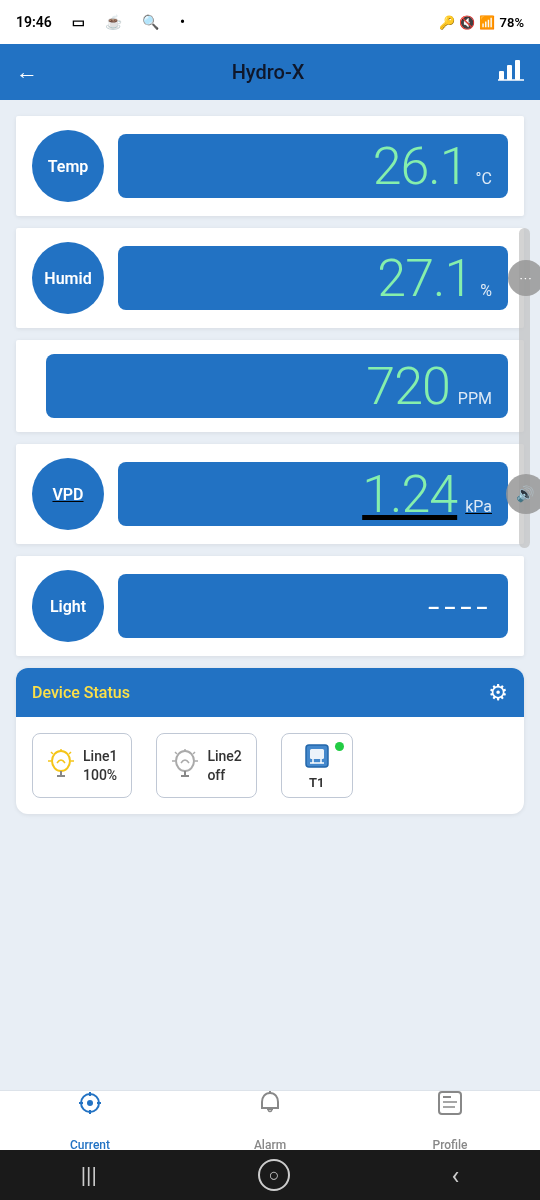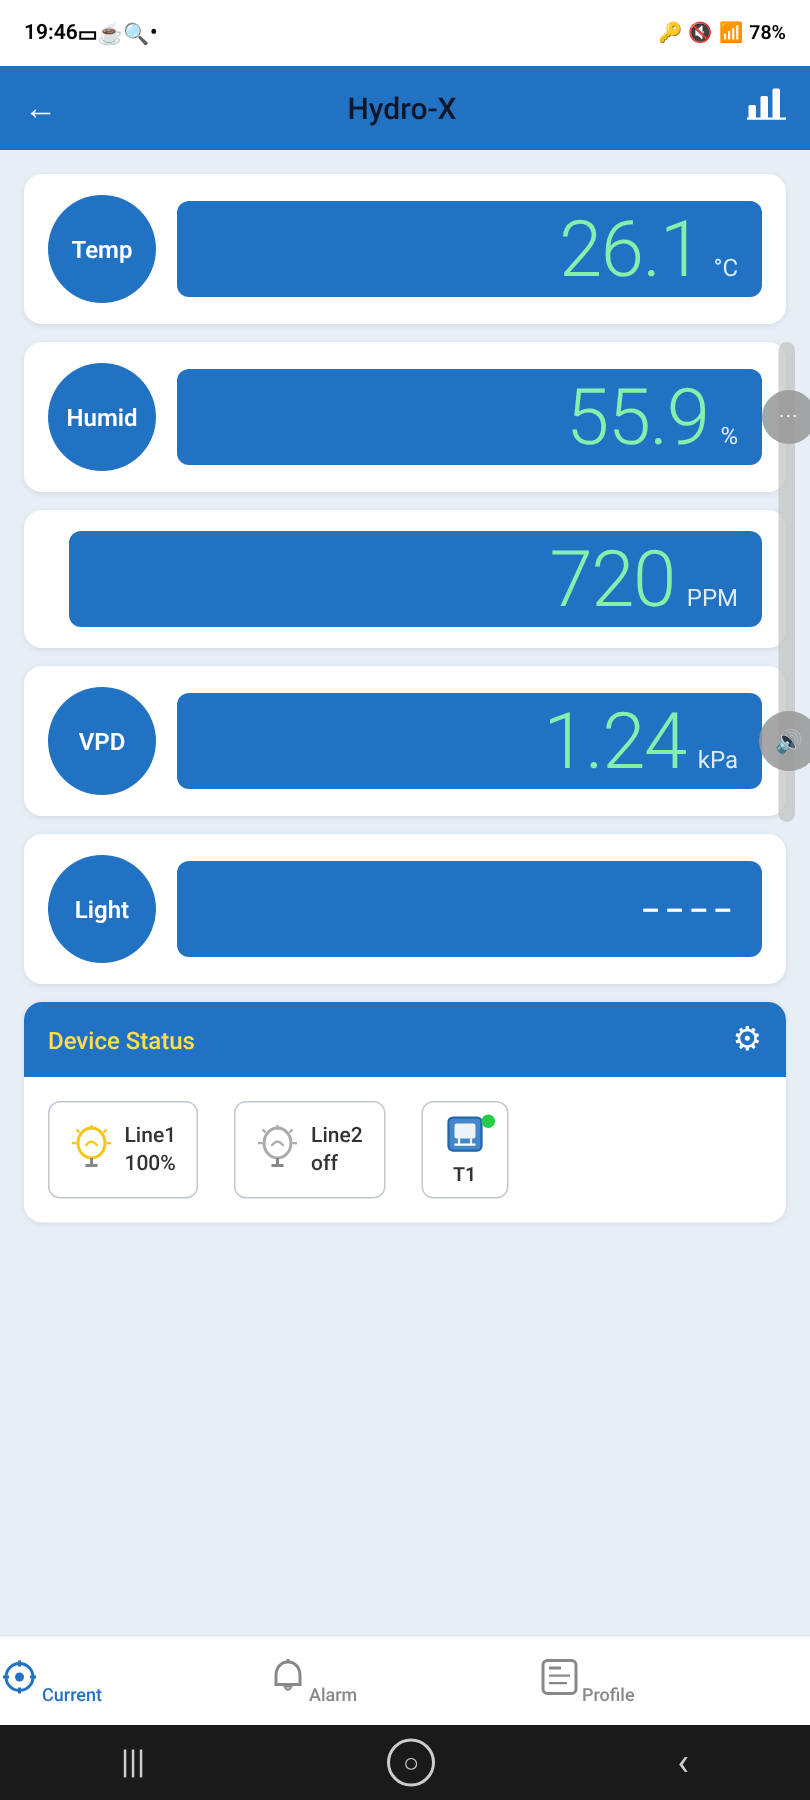--- a/index.html
+++ b/index.html
@@ -17,21 +17,21 @@
     .status-bar {
       background: #fff;
       height: 44px;
       display: flex;
       align-items: center;
       justify-content: space-between;
       padding: 0 16px;
       font-size: 14px;
       font-weight: 600;
     }
-    .status-left { display: flex; align-items: center; gap: 0; }
+    .status-left { display: flex; align-items: center; gap: 20px; }
     .status-right { display: flex; align-items: center; gap: 4px; font-size: 13px; }
 
     
     .header {
       background: #2272C3;
       height: 56px;
       display: flex;
       align-items: center;
       justify-content: space-between;
       padding: 0 16px;
@@ -52,21 +52,21 @@
       background: #e8eef5;
       height: calc(1200px - 44px - 56px - 60px - 50px);
       overflow-y: auto;
       padding: 16px;
       position: relative;
     }
 
     
     .sensor-card {
       background: #fff;
-      border-radius: 12px;
+      border-radius: 2px;
       margin-bottom: 12px;
       display: flex;
       align-items: center;
       padding: 14px 16px;
       box-shadow: 0 1px 4px rgba(0,0,0,0.08);
       position: relative;
     }
     .sensor-circle {
       width: 72px;
       height: 72px;
@@ -197,21 +197,21 @@
       font-size: 24px;
     }
     .t1-item {
       border: 1.5px solid #c0c8d5;
       border-radius: 8px;
       padding: 10px 14px;
       display: flex;
       flex-direction: column;
       align-items: center;
       justify-content: center;
-      width: 58px;
+      width: 72px;
       height: 65px;
       position: relative;
       cursor: pointer;
     }
     .t1-icon {
       font-size: 22px;
       color: #4488cc;
     }
     .t1-label {
       font-size: 13px;
@@ -236,23 +236,23 @@
       width: 540px;
       height: 60px;
       background: #fff;
       display: flex;
       align-items: center;
       justify-content: space-around;
       border-top: 1px solid #dde3ea;
     }
     .nav-item {
       display: flex;
-      flex-direction: row;
-      align-items: flex-end;
-      gap: 2px;
+      flex-direction: column;
+      align-items: center;
+      gap: 16px;
       cursor: pointer;
       flex: 1;
     }
     .nav-icon { font-size: 24px; }
     .nav-label { font-size: 12px; font-weight: 500; }
     .nav-item.active .nav-icon { color: #2272C3; }
     .nav-item.active .nav-label { color: #2272C3; }
     .nav-item:not(.active) .nav-icon { color: #888; }
     .nav-item:not(.active) .nav-label { color: #888; }
 
@@ -308,39 +308,39 @@
     <div class="sensor-circle">Temp</div>
     <div class="sensor-value-box">
       <span class="sensor-value">26.1</span>
       <span class="sensor-unit">°C</span>
     </div>
   </div>
 
   <div class="sensor-card" style="overflow:visible;">
     <div class="sensor-circle">Humid</div>
     <div class="sensor-value-box">
-      <span class="sensor-value">55.9</span>
+      <span class="sensor-value">27.1</span>
       <span class="sensor-unit">%</span>
     </div>
 
     <div style="position:absolute; right:-6px; top:0; width:11px; height:320px; background:#c0c0c0; border-radius:6px; opacity:0.7; z-index:5;"></div>
 
     <div class="more-dots" style="right:-20px; top:50%; transform:translateY(-50%); z-index:20;">
       <span style="letter-spacing:1px; font-size:13px;">···</span>
     </div>
   </div>
 
   <div class="sensor-card">
     <div class="sensor-value-box">
       <span class="sensor-value">720</span>
       <span class="sensor-unit">PPM</span>
     </div>
   </div>
 
-  <div class="sensor-card" style="overflow:visible;">
+  <div class="sensor-card" style="overflow:visible;text-decoration:underline;">
     <div class="sensor-circle">VPD</div>
     <div class="sensor-value-box">
       <span class="sensor-value">1.24</span>
       <span class="sensor-unit">kPa</span>
     </div>
 
     <div class="audio-overlay" style="right:-22px;">
       <span style="font-size:15px;">🔊</span>
     </div>
   </div>

